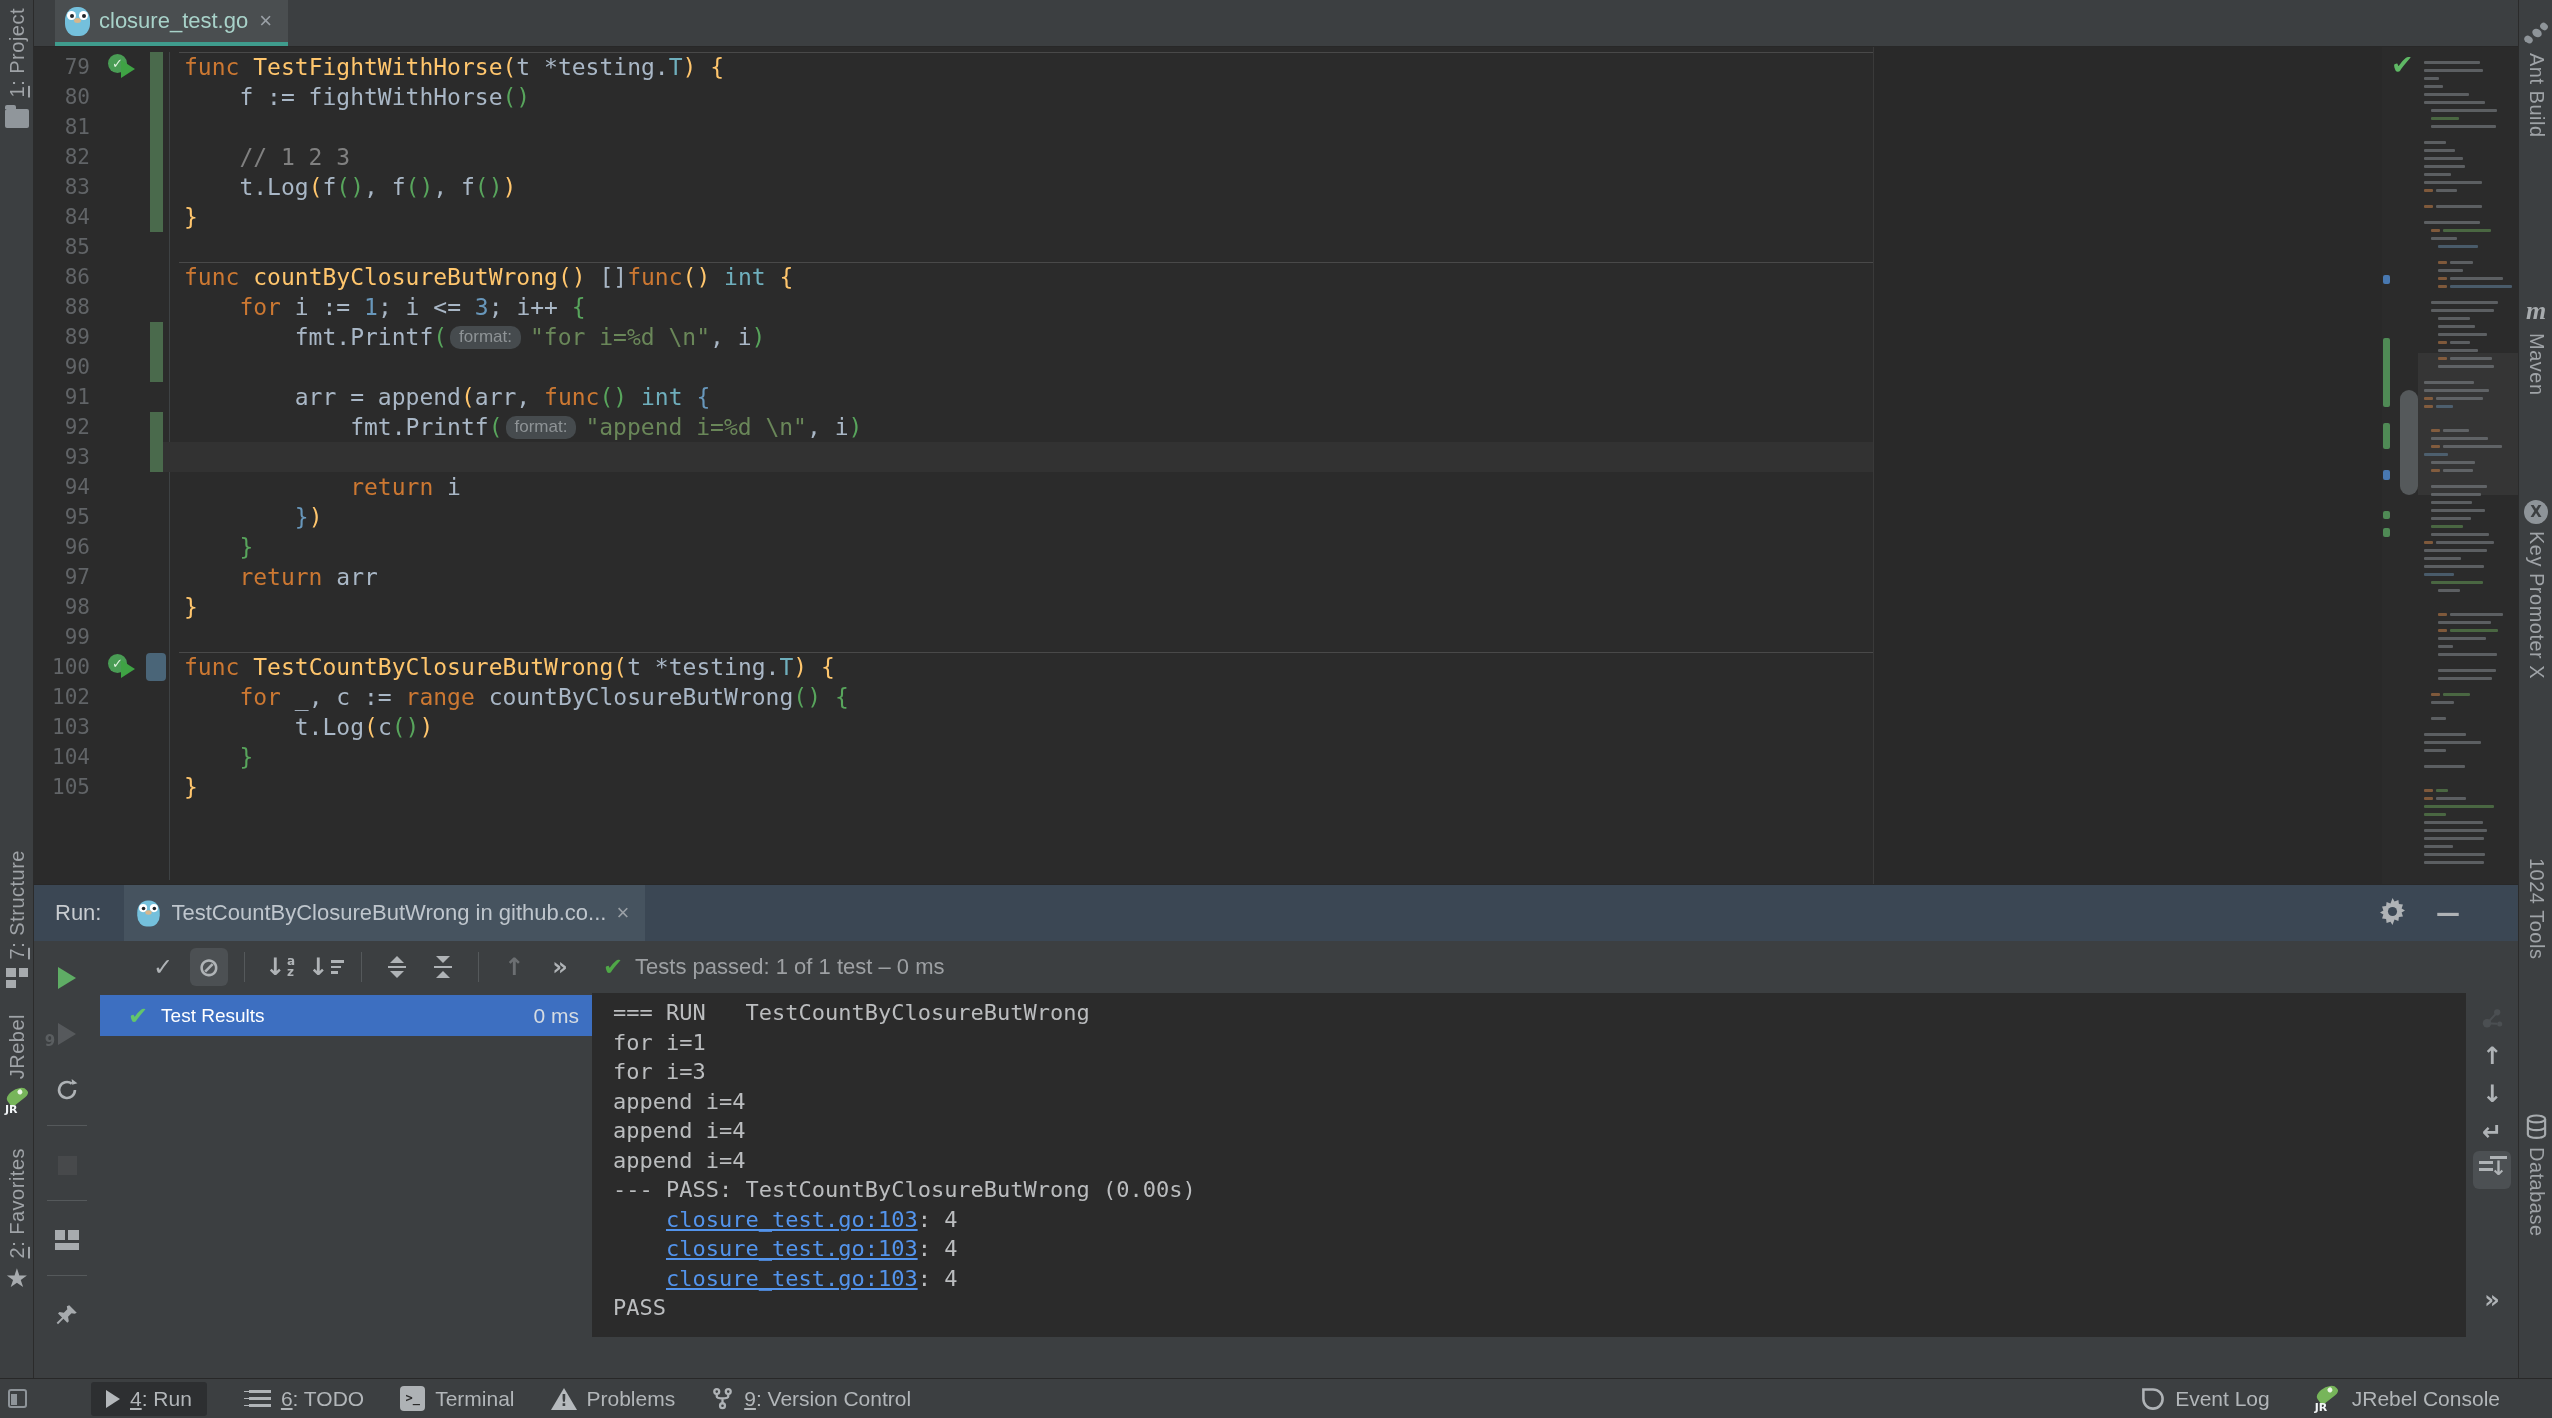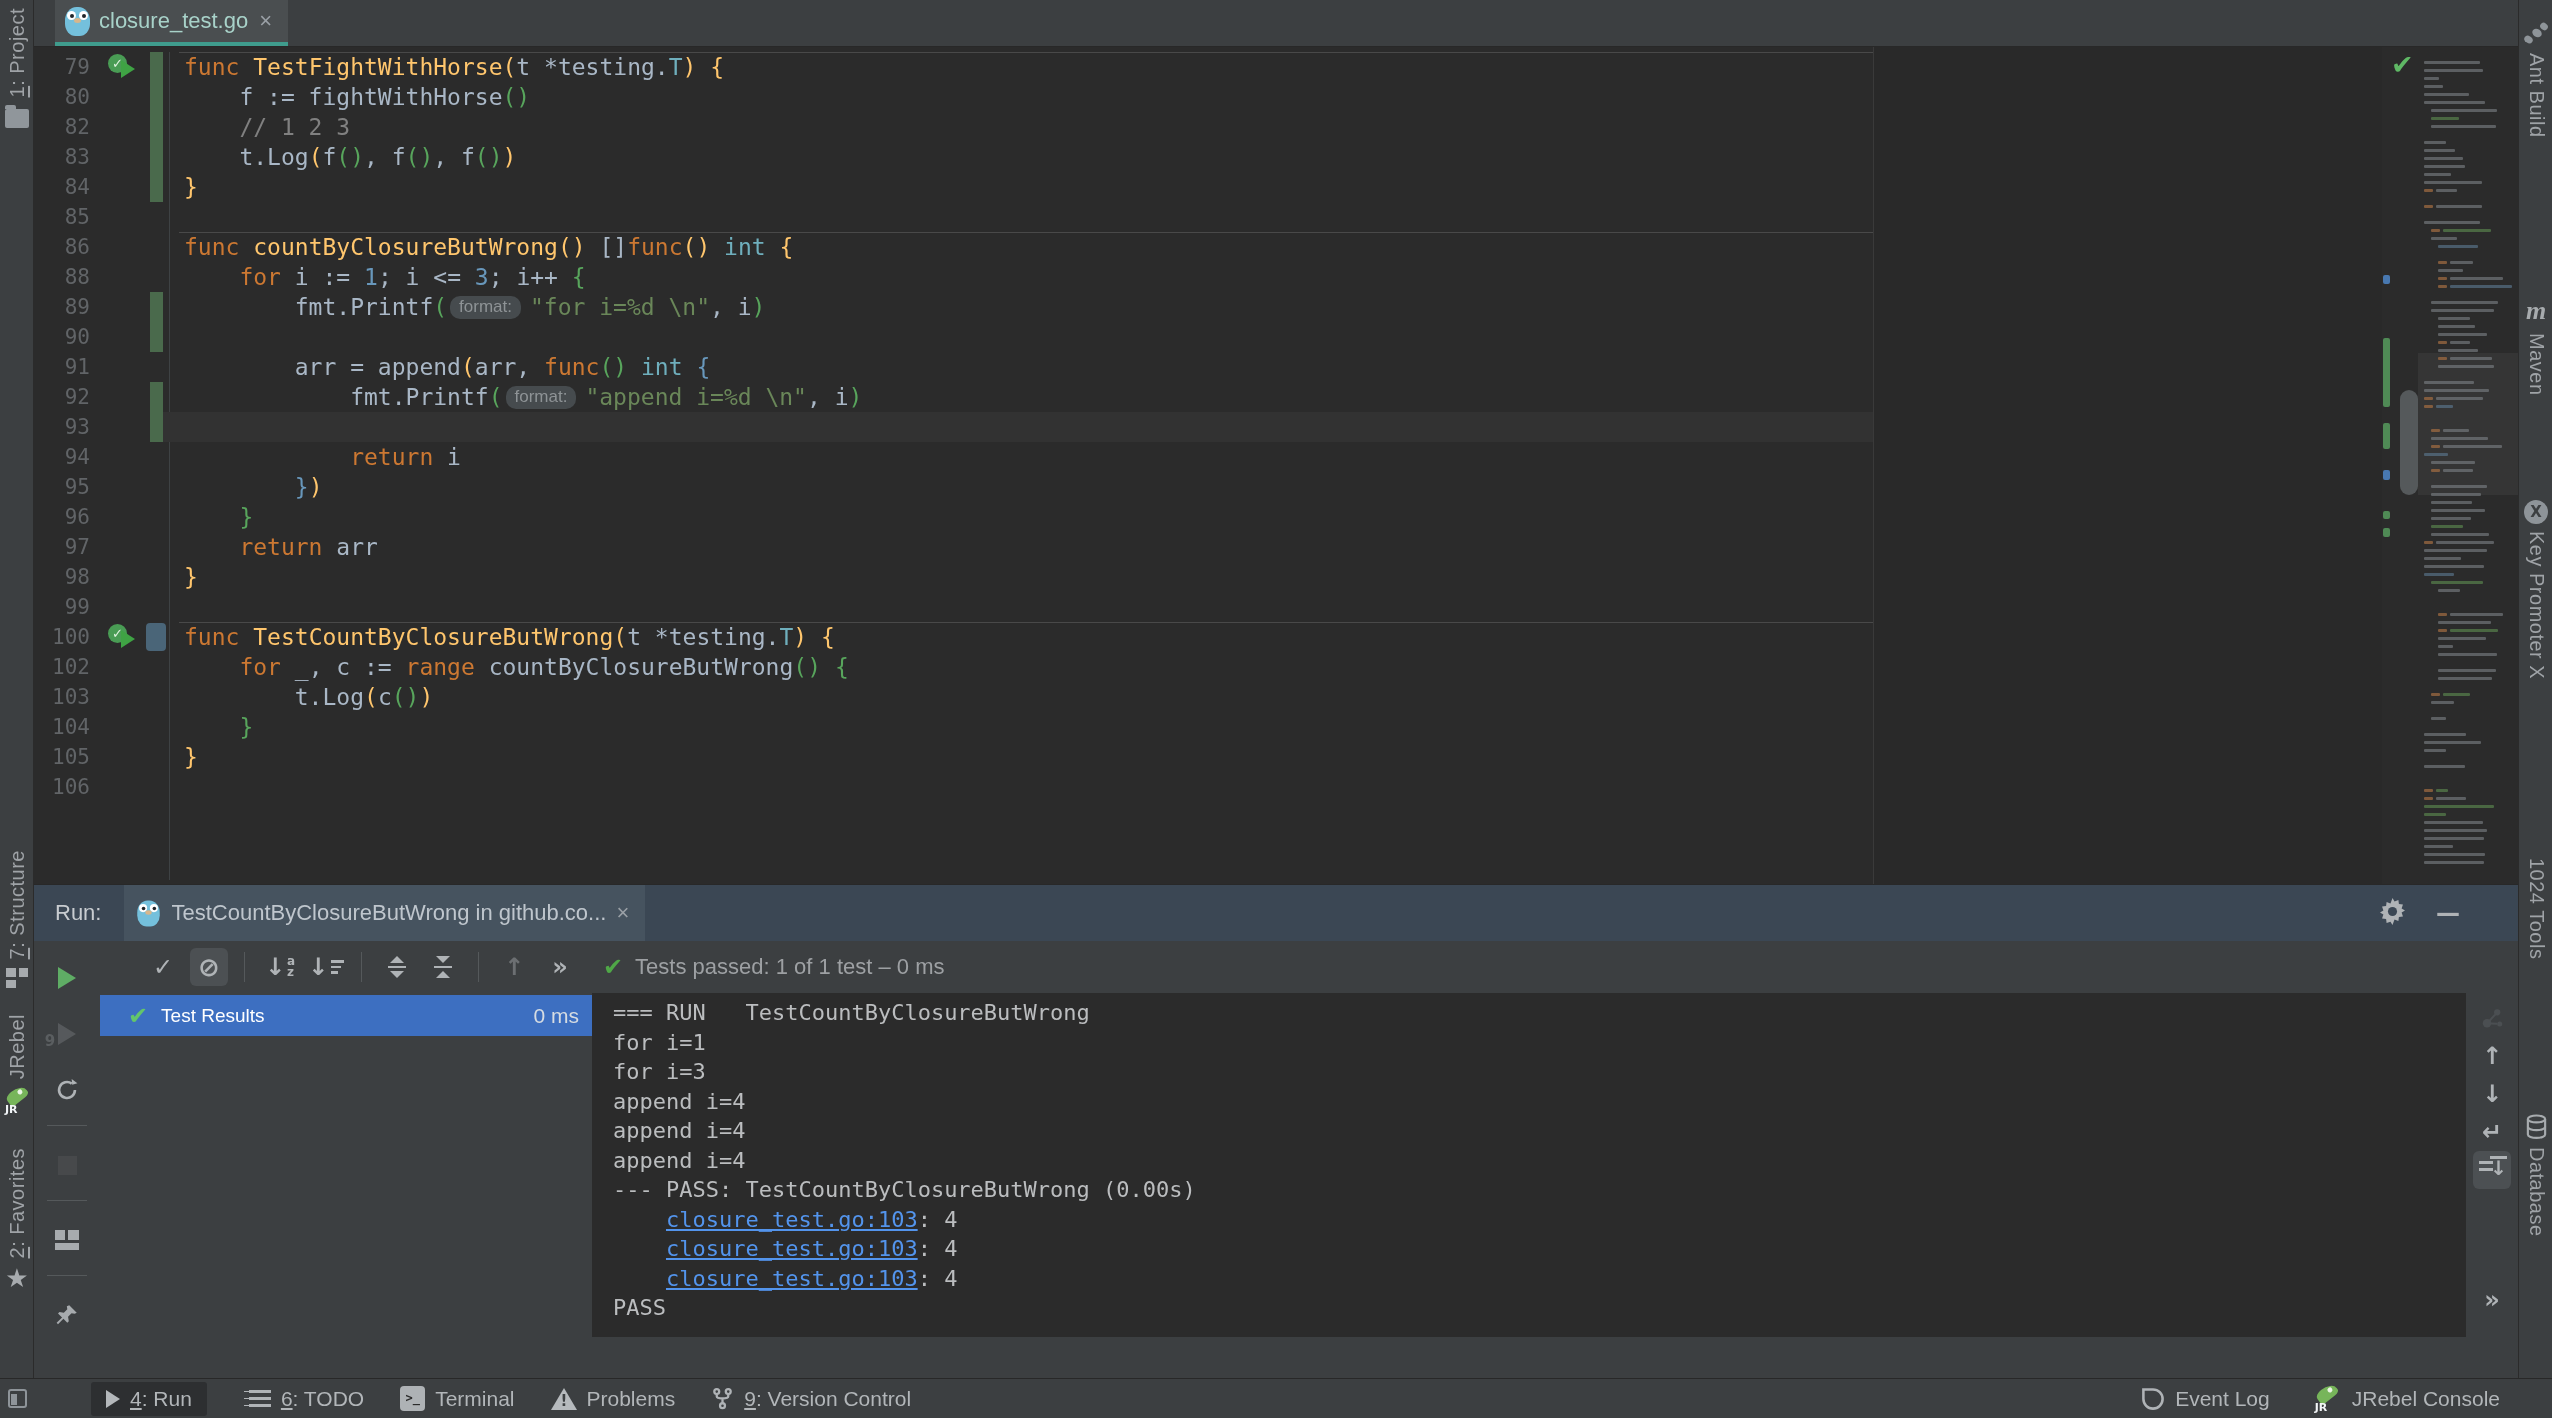--- a/index.html
+++ b/index.html
@@ -284,20 +284,25 @@
             <span class="fslot"><span class="fold start"><i class="o"></i><i class="i2">−</i></span></span>
             <span class="code"><span class="tok-kw">func</span><span class="tok-pl"> </span><span class="tok-fn">TestFightWithHorse</span><span class="tok-b1">(</span><span class="tok-pl">t *testing.</span><span class="tok-ty">T</span><span class="tok-b1">)</span><span class="tok-pl"> </span><span class="tok-b1">{</span></span>
           </div>
           <div class="eline">
             <i class="vcsg"></i>
             <span class="ln">80</span>
             <span class="code"><span class="tok-pl">    f := fightWithHorse</span><span class="tok-b2">()</span></span>
           </div>
           <div class="eline">
             <i class="vcsg"></i>
+            <span class="ln">81</span>
+            <span class="code"></span>
+          </div>
+          <div class="eline">
+            <i class="vcsg"></i>
             <span class="ln">82</span>
             <span class="code"><span class="tok-cm">    // 1 2 3</span></span>
           </div>
           <div class="eline">
             <i class="vcsg"></i>
             <span class="ln">83</span>
             <span class="code"><span class="tok-pl">    t.Log</span><span class="tok-b1">(</span><span class="tok-pl">f</span><span class="tok-b2">()</span><span class="tok-pl">, f</span><span class="tok-b2">()</span><span class="tok-pl">, f</span><span class="tok-b2">()</span><span class="tok-b1">)</span></span>
           </div>
           <div class="eline">
             <i class="vcsg"></i>
@@ -396,24 +401,20 @@
           </div>
           <div class="eline">
             <span class="ln">104</span>
             <span class="fslot"><span class="fold end"><i class="o"></i><i class="i2">−</i></span></span>
             <span class="code"><span class="tok-b2">    }</span></span>
           </div>
           <div class="eline">
             <span class="ln">105</span>
             <span class="fslot"><span class="fold end"><i class="o"></i><i class="i2">−</i></span></span>
             <span class="code"><span class="tok-b1">}</span></span>
-          </div>
-          <div class="eline">
-            <span class="ln">106</span>
-            <span class="code"></span>
           </div>
         </div>
       <span class="inspectok">✔</span>
       <div id="stripes">
           <i class="stripemark" style="top: 228px; height: 9px; background: rgb(72, 120, 176);"></i>
           <i class="stripemark" style="top: 291px; height: 69px; background: rgb(79, 138, 85);"></i>
           <i class="stripemark" style="top: 376px; height: 26px; background: rgb(79, 138, 85);"></i>
           <i class="stripemark" style="top: 423px; height: 10px; background: rgb(72, 120, 176);"></i>
           <i class="stripemark" style="top: 464px; height: 8px; background: rgb(79, 138, 85);"></i>
           <i class="stripemark" style="top: 481px; height: 9px; background: rgb(79, 138, 85);"></i>

